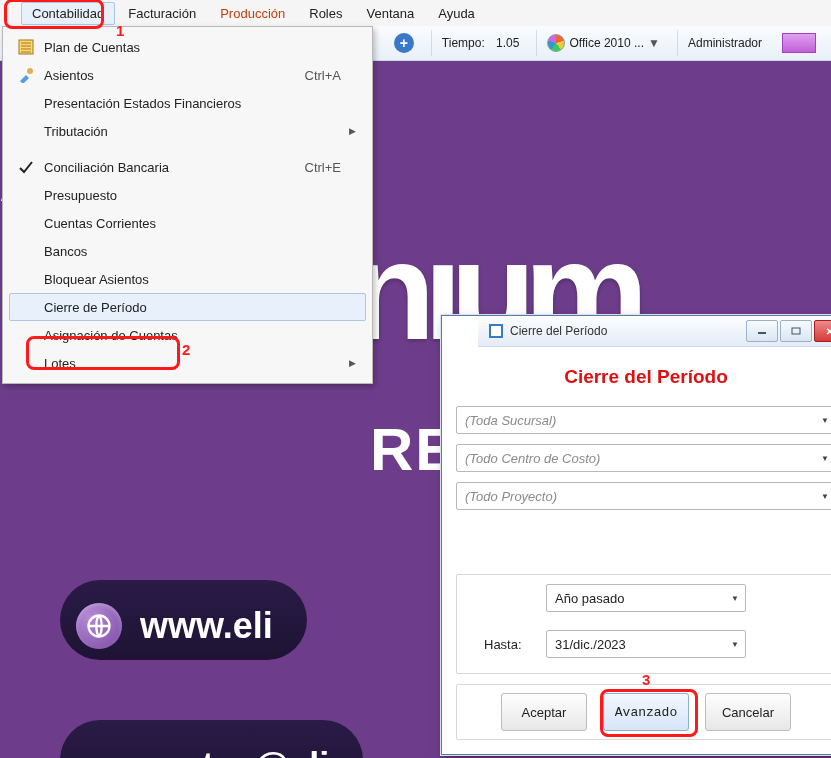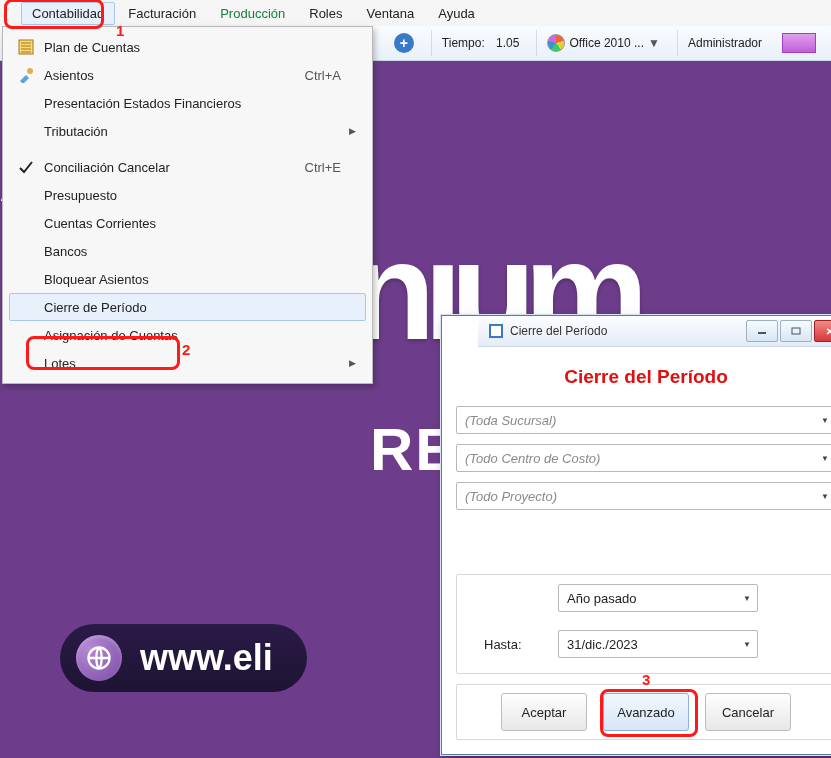--- a/index.html
+++ b/index.html
@@ -1,31 +1,31 @@
 <!DOCTYPE html>
 <html><head>
 <meta charset="utf-8">
 <style>
 html,body{margin:0;padding:0;font-family:"Segoe UI",Tahoma,sans-serif;font-size:13px;color:#222;overflow:hidden;}
 .app{position:relative;width:831px;height:758px;background:#fff;}
 
 .canvas{position:absolute;left:0;top:60px;right:0;bottom:0;background:#6d3d8b;overflow:hidden;}
 .logo-text{position:absolute;left:350px;top:150px;font-size:140px;font-weight:700;color:#fff;letter-spacing:-12px;white-space:nowrap;text-shadow:0 2px 4px rgba(0,0,0,.25);}
 .admin-text{position:absolute;left:0;top:108px;font-size:36px;font-weight:700;color:#fff;letter-spacing:2px;white-space:nowrap;}
-.pill{position:absolute;background:linear-gradient(#2a1b47,#1e1334);border-radius:40px;height:68px;display:flex;align-items:center;color:#fff;font-size:36px;font-weight:600;padding:0 34px 0 16px;margin-top:44px;}
+.pill{position:absolute;background:linear-gradient(#2a1b47,#1e1334);border-radius:40px;height:68px;display:flex;align-items:center;color:#fff;font-size:36px;font-weight:600;padding:12px 34px 0 16px;}
 .pill .orb{width:46px;height:46px;border-radius:50%;background:radial-gradient(circle at 30% 30%,#b68ad6,#7a4aa3);display:flex;align-items:center;justify-content:center;margin-right:18px;box-shadow:inset 0 2px 4px rgba(255,255,255,.3);}
 .pill .orb svg{width:28px;height:28px;fill:none;stroke:#fff;stroke-width:2;}
 .pill1{left:60px;top:520px;}
 .pill2{left:60px;top:660px;}
 .re-c{position:absolute;left:370px;top:355px;font-size:60px;font-weight:700;color:#fff;letter-spacing:2px;}
 
 .menubar{position:absolute;left:0;top:0;right:0;height:26px;background:#f5f5f5;border-bottom:1px solid #d0d0d0;display:flex;align-items:center;padding-left:20px;overflow:hidden;}
 .menubar .mi{padding:3px 10px;margin:0 1px;border:1px solid transparent;border-radius:2px;cursor:default;}
 .menubar .mi.sel{background:#e8f0fb;border-color:#a8c8e8;}
-.menubar .mi.dis{color:#15803d;}
+.menubar .mi.dis{color:#c2410c;}
 .redbox{position:absolute;border:3px solid #ff1a1a;border-radius:8px;pointer-events:none;}
 .redlabel{position:absolute;color:#ff1a1a;font-weight:700;font-size:15px;pointer-events:none;}
 
 .toolbar{position:absolute;left:0;top:26px;right:0;height:34px;background:linear-gradient(#fafcff,#e9f0f8);border-bottom:1px solid #c9d6e6;display:flex;align-items:center;justify-content:flex-end;gap:6px;padding:0 8px;font-size:12px;}
 .toolbar .chip{display:flex;align-items:center;gap:4px;padding:2px 6px;border:1px solid transparent;border-radius:2px;height:22px;}
 .toolbar .chip.sep{border-left:1px dotted #b0c0d0;padding-left:10px;margin-left:4px;}
 .toolbar .plus{width:20px;height:20px;border-radius:50%;background:#3a78c8;color:#fff;display:flex;align-items:center;justify-content:center;font-weight:700;font-size:14px;}
 .toolbar .palette{width:16px;height:16px;border-radius:50%;background:conic-gradient(#e63 0 20%,#ec3 20% 40%,#3c6 40% 60%,#39c 60% 80%,#c6e 80% 100%);border:1px solid #999;}
 .toolbar .dd{width:12px;text-align:center;color:#555;}
 .toolbar .userbox{width:32px;height:18px;background:linear-gradient(#e0a0f0,#c060d8);border:1px solid #a040c0;}
@@ -46,25 +46,25 @@
 .dialog .titlebar .ttl{flex:1;font-size:12px;color:#333;}
 .dialog .titlebar .wbtn{width:30px;height:20px;margin-left:2px;border:1px solid #9cb0c6;border-radius:2px;background:linear-gradient(#f7fbff,#d9e6f2);display:flex;align-items:center;justify-content:center;font-size:10px;}
 .dialog .titlebar .wbtn.close{background:linear-gradient(#f08a8a,#d53a3a);border-color:#a02020;color:#fff;font-weight:700;}
 .dialog .body{position:absolute;left:8px;right:8px;top:36px;bottom:8px;}
 .dialog .hdr{text-align:center;color:#e01010;font-weight:700;font-size:19px;margin:14px 0 18px;}
 .combo{position:relative;height:26px;border:1px solid #b8b8b8;border-radius:2px;background:#fff;display:flex;align-items:center;padding:0 20px 0 8px;margin:0 6px 10px 6px;color:#8a8a8a;font-style:italic;font-size:13px;}
 .combo.normal{color:#222;font-style:normal;}
 .combo .car{position:absolute;right:6px;top:0;bottom:0;display:flex;align-items:center;font-size:8px;color:#444;}
 .panel{position:absolute;left:6px;right:6px;top:222px;height:98px;background:#fff;border:1px solid #d8d8d8;border-radius:2px;}
 .panel .row2{display:flex;align-items:center;height:46px;padding:0 16px;gap:10px;}
-.panel .combo{margin:12px;flex:0 0 170px;text-align:right;}
+.panel .combo{margin:0;flex:0 0 170px;text-align:right;}
 .panel .lbl2{width:52px;margin-left:11px;}
 .btnbar{position:absolute;left:6px;right:6px;bottom:6px;height:54px;border:1px solid #d8d8d8;border-radius:2px;display:flex;align-items:center;justify-content:center;gap:16px;}
 .btn{min-width:84px;height:36px;border:1px solid #bcbcbc;border-radius:3px;background:linear-gradient(#fefefe,#e7e7e7);display:flex;align-items:center;justify-content:center;font-size:13px;}
-.btn.primary{background:linear-gradient(#f2f7ff,#d7e6f8);border-color:#8fb0d8;}
+.btn.primary{background:linear-gradient(#f2f7ff,#d7e6f8);border-color:#8fb0d8;font-family:Liberation Mono, monospace;}
 </style>
 </head>
 <body>
 <div class="app">
   <div class="canvas">
     <span class="re-c">RE C</span>
     <span class="admin-text">ADMINISTRATIVO F</span>
     <span class="logo-text">nıum</span>
     <div class="pill pill1">
       <span class="orb">
@@ -143,21 +143,21 @@
       <span class="lbl">Tributación</span>
       <span class="arr">▶</span>
     </div>
     <div style="height:8px"></div>
     <div class="row">
       <span class="ico">
           <svg class="ic" viewBox="0 0 16 16">
             <path d="M2 9l4 4 8-10" fill="none" stroke="#222" stroke-width="2"></path>
           </svg>
         </span>
-      <span class="lbl">Conciliación Cancelar</span>
+      <span class="lbl">Conciliación Bancaria</span>
       <span class="acc">Ctrl+E</span>
         <span class="arr"></span>
     </div>
     <div class="row">
       <span class="ico"></span>
       <span class="lbl">Presupuesto</span>
         <span class="arr"></span>
     </div>
     <div class="row">
       <span class="ico"></span>

